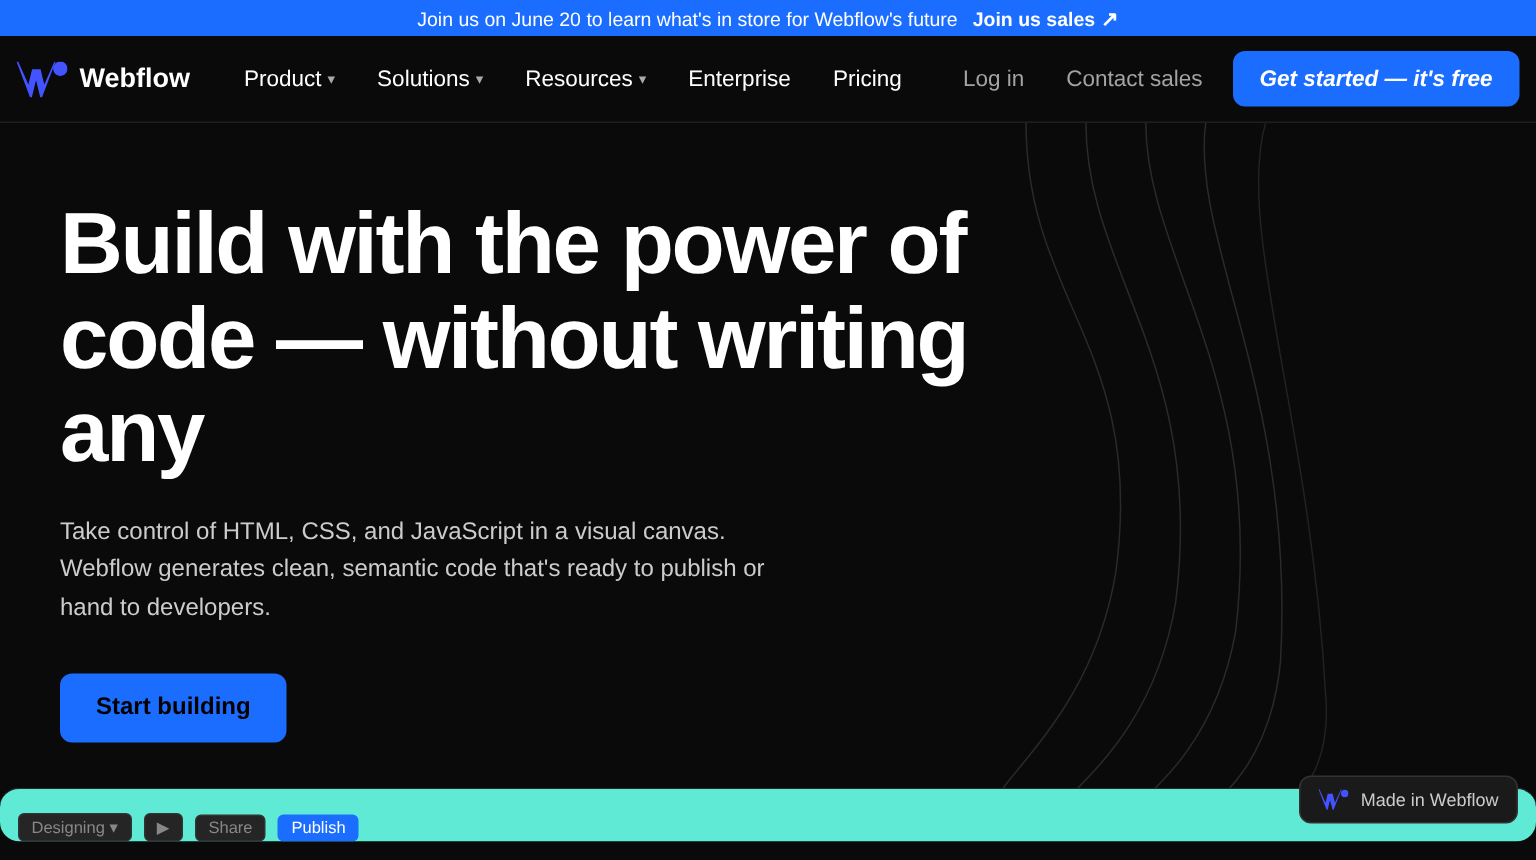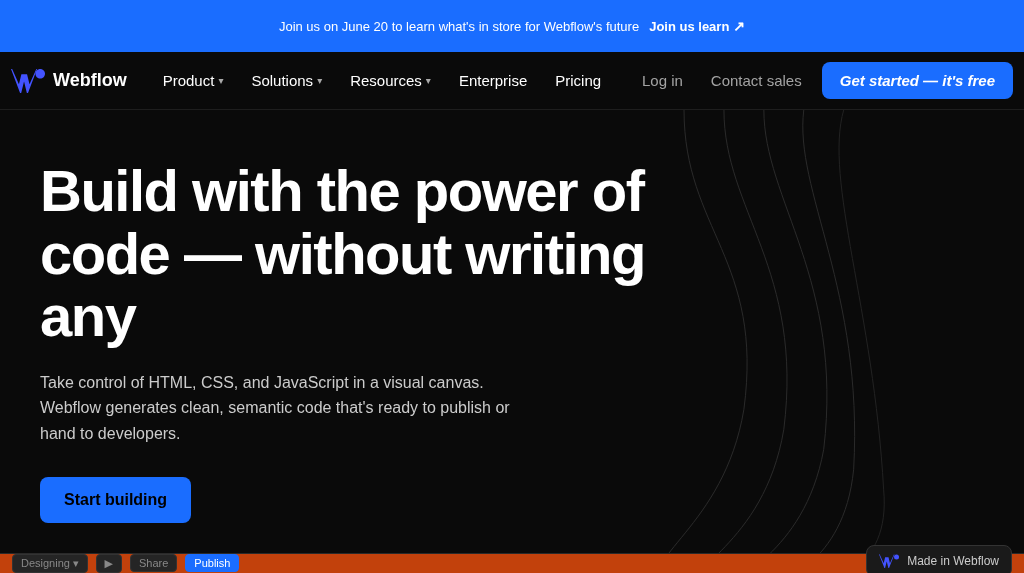--- a/index.html
+++ b/index.html
@@ -4,21 +4,21 @@
   <style>
     * { margin: 0; padding: 0; box-sizing: border-box; }
     body { font-family: -apple-system, BlinkMacSystemFont, 'Segoe UI', sans-serif; background: #0a0a0a; color: #fff; width: 1024px; height: 573px; overflow: hidden; }
 
     
     #announcement-bar {
       background: #1a6dff;
       color: #fff;
       text-align: left;
       padding: 0 20px;
-      height: 52px;
+      height: 24px;
       display: flex;
       align-items: center;
       justify-content: center;
       font-size: 13px;
       gap: 10px;
       position: relative;
     }
     #announcement-bar .join-live-link {
       font-weight: 700;
       text-decoration: none;
@@ -175,44 +175,45 @@
       height: 14px;
     }
 
     
     #bottom-toolbar {
       position: absolute;
       bottom: 0;
       left: 0;
       right: 0;
       height: 36px;
-      background: #c2410c;
+      background: #5eead4;
       border-top: 1px solid #2a2a2a;
       display: flex;
-      align-items: flex-start;
+      align-items: flex-end;
       padding: 0 12px;
       gap: 8px;
       z-index: 5;
+      border-radius: 13px;
     }
     .toolbar-item {
       font-size: 11px;
       color: #888;
       padding: 2px 8px;
       border-radius: 4px;
       background: #252525;
       border: 1px solid #333;
     }
   </style>
 </head>
 <body>
 
 <div id="announcement-bar">
   <span>Join us on June 20 to learn what's in store for Webflow's future</span>
   <a class="join-live-link">
-    <span>Join us learn</span>
+    <span>Join us sales</span>
     <span class="arrow">↗</span>
   </a>
 </div>
 
 <nav id="navbar">
   <div id="logo">
     <svg class="logo-icon" viewBox="0 0 54 38" fill="none" xmlns="http://www.w3.org/2000/svg">
       <path d="M40.2 0L29.4 24.3L25.5 8.1H16.5L12.6 24.3L1.8 0H0L14.4 38H16.2L20.7 19.8L25.2 38H27L41.4 0H40.2Z" fill="#4353FF"></path>
       <path d="M54 7.6C54 11.8 50.6 15.2 46.4 15.2C42.2 15.2 38.8 11.8 38.8 7.6C38.8 3.4 42.2 0 46.4 0C50.6 0 54 3.4 54 7.6Z" fill="#4353FF"></path>
     </svg>

